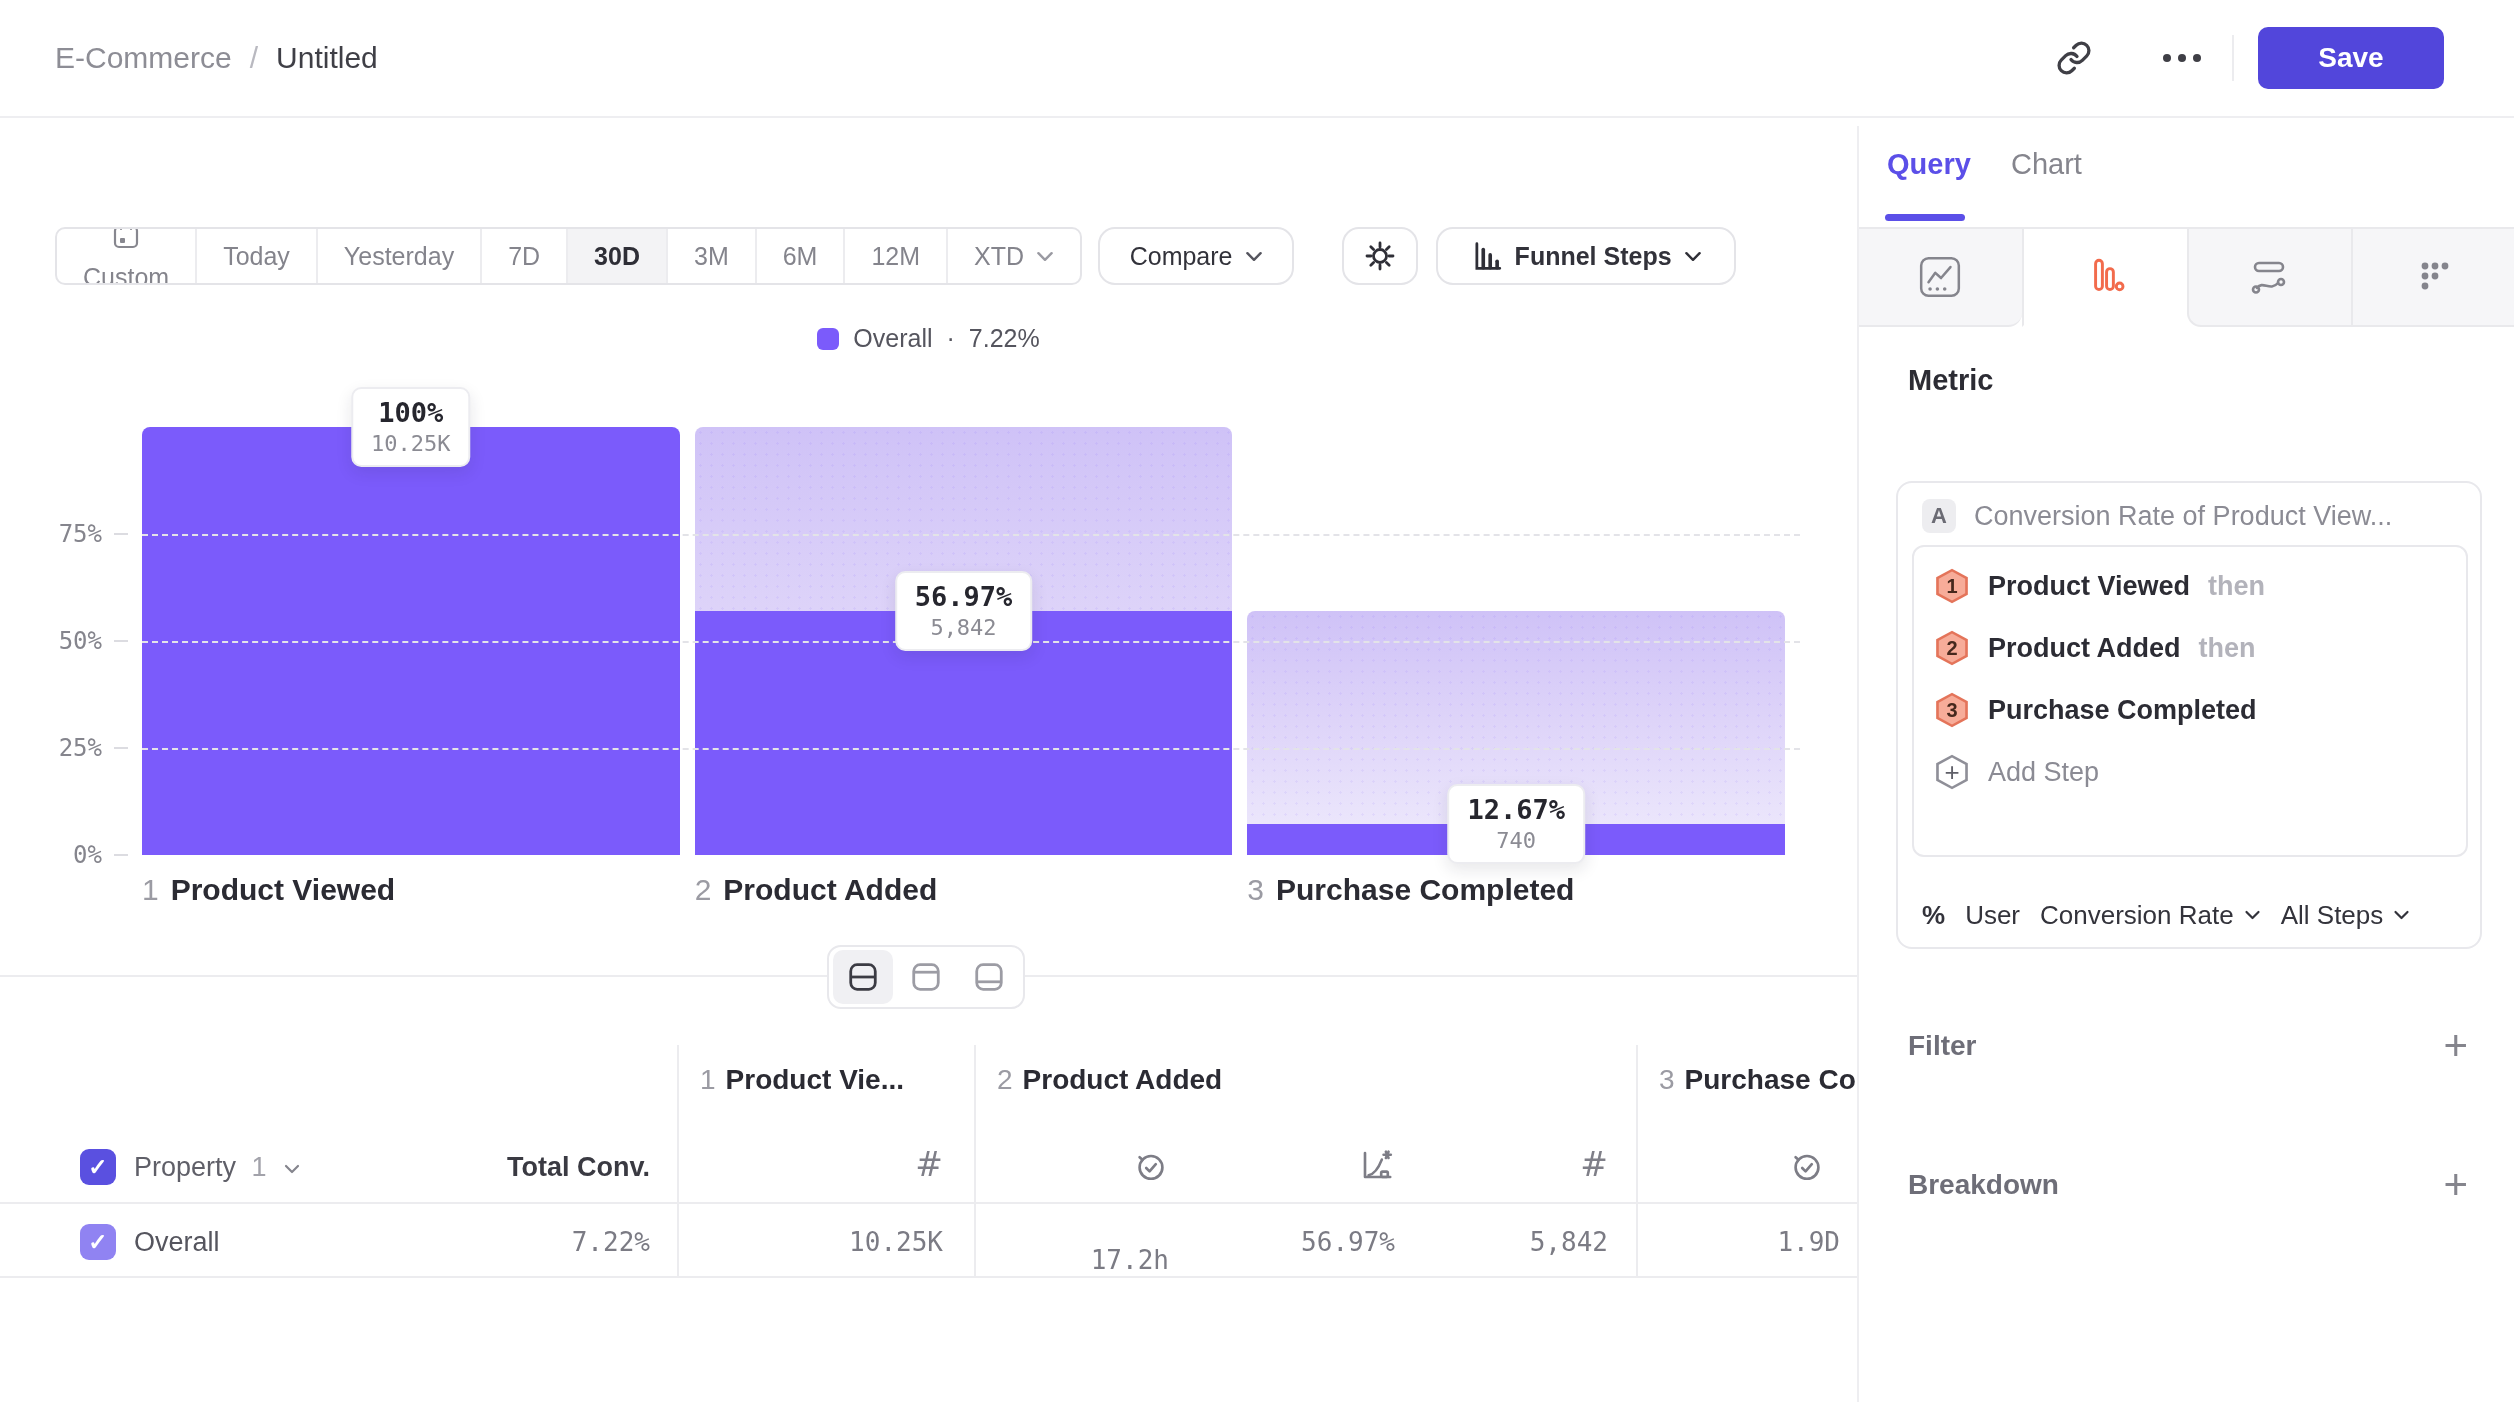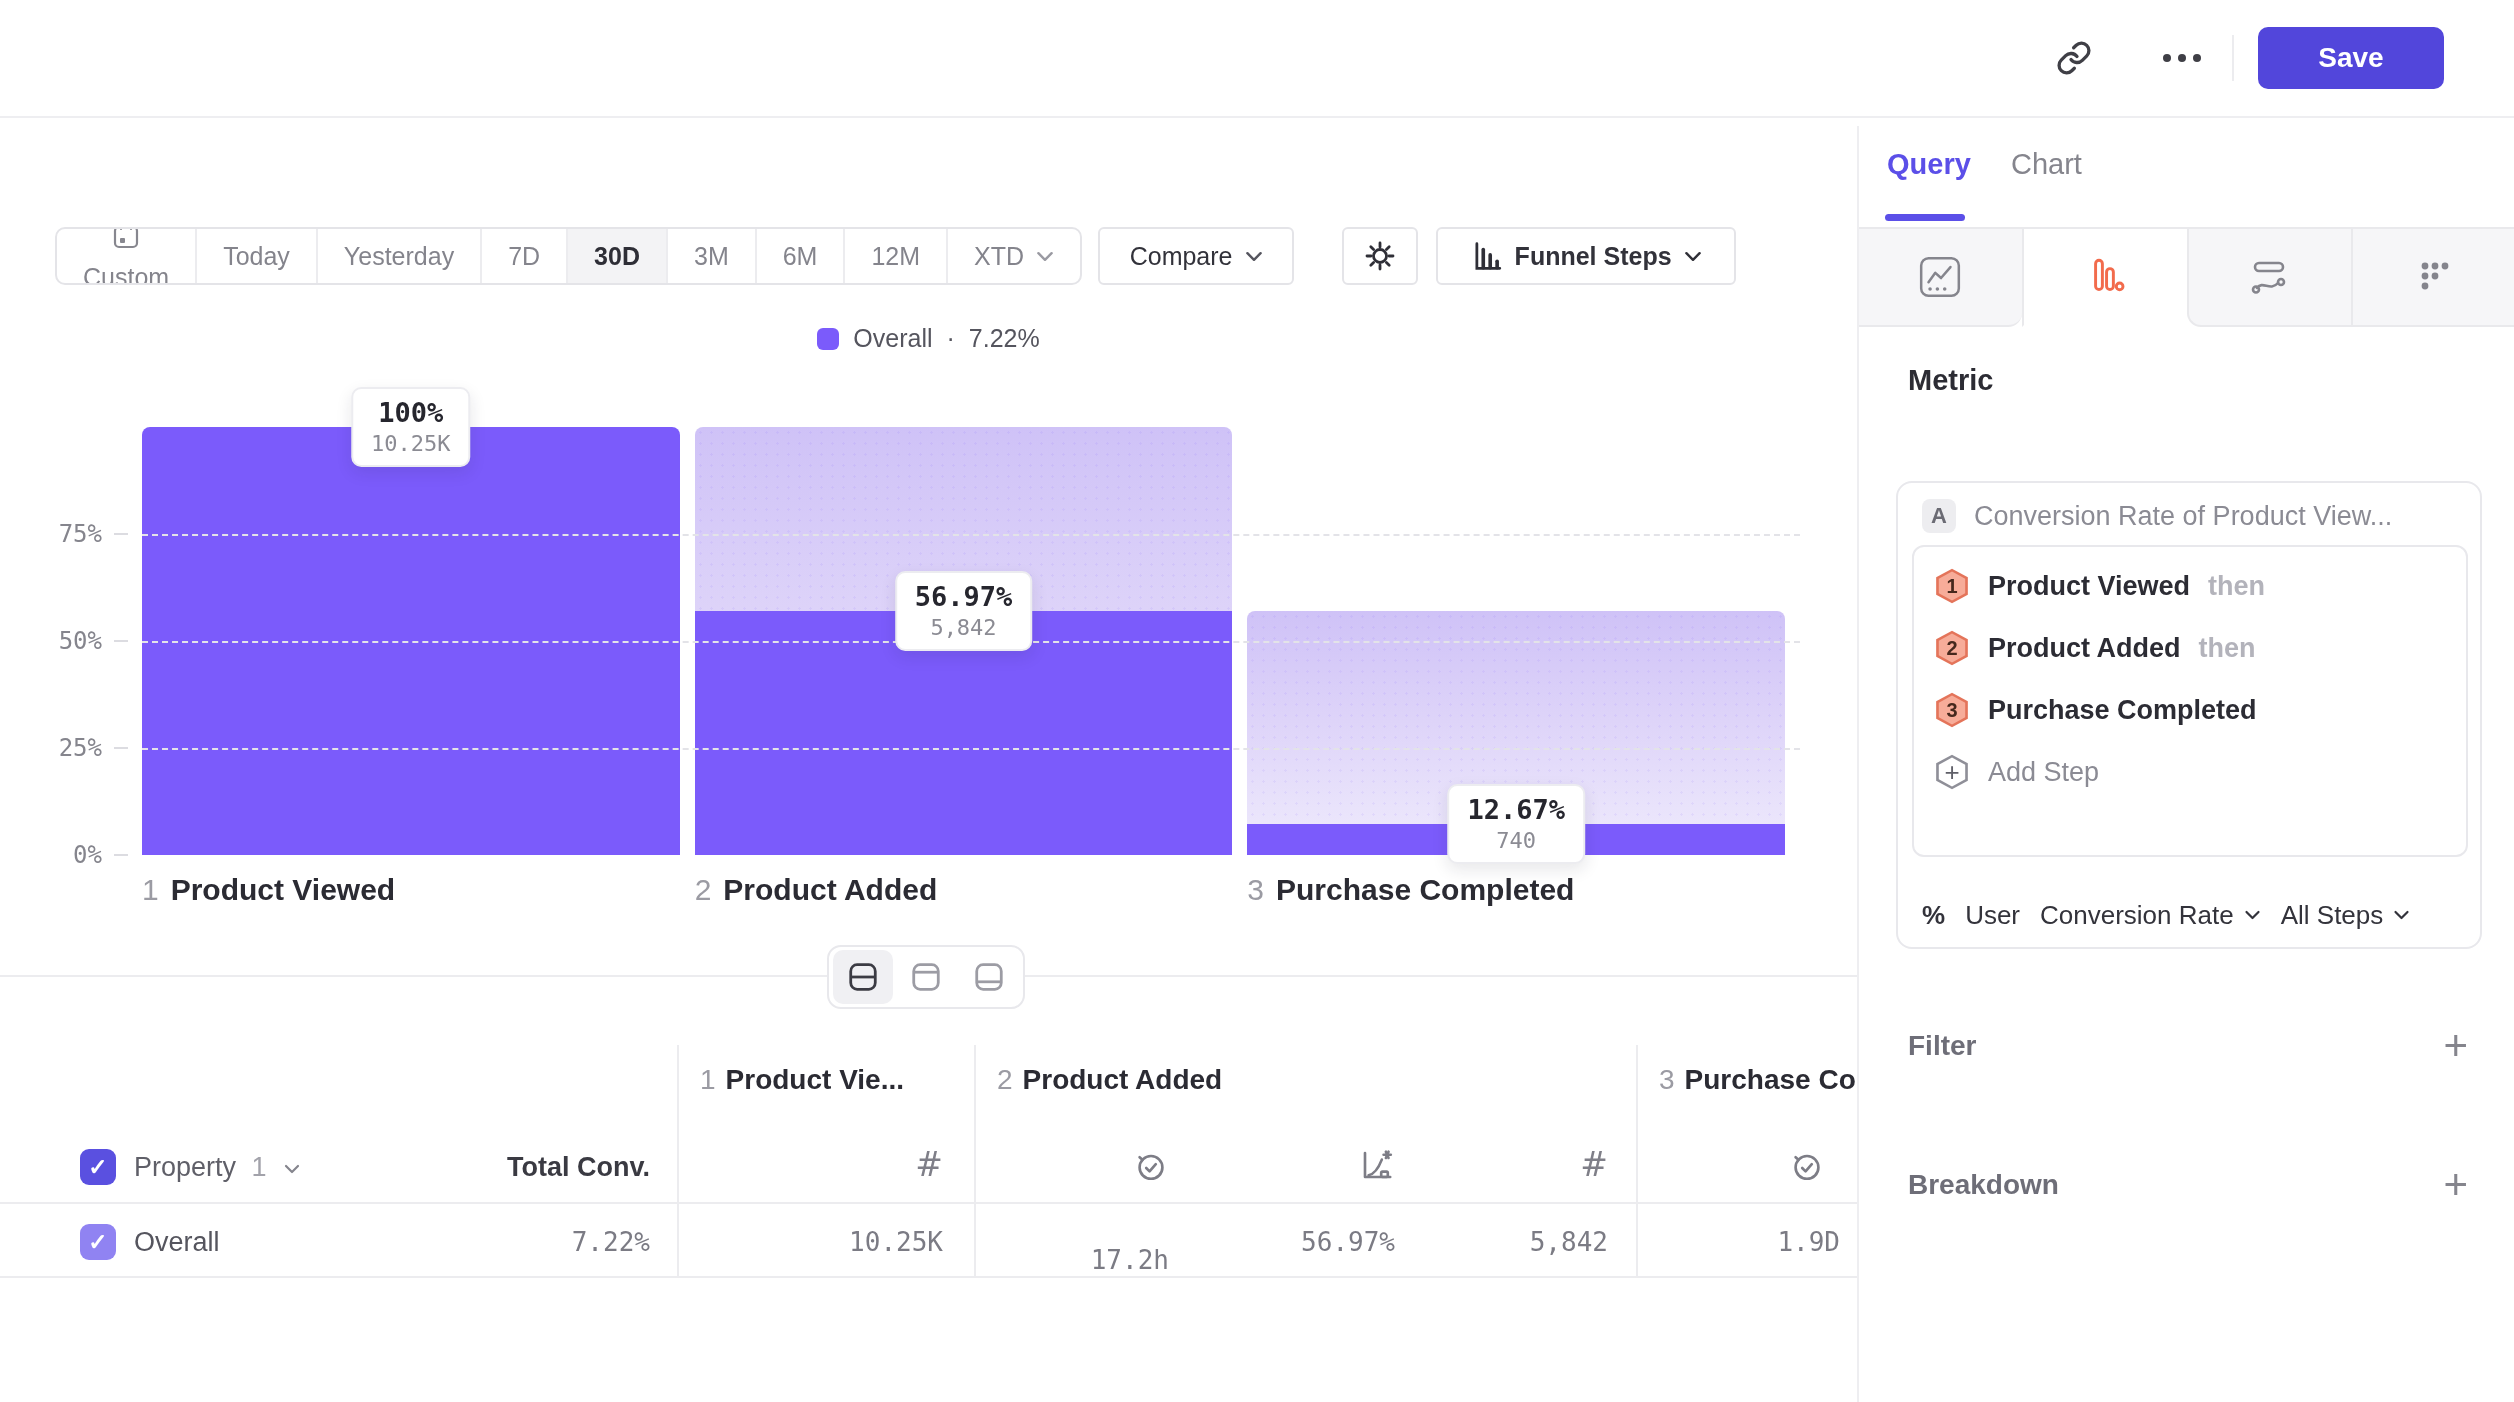--- a/index.html
+++ b/index.html
@@ -19,21 +19,21 @@
   .save-btn { width:186px; height:62px; margin-right:70px; background:#5246DB; color:#fff; font-size:28px; font-weight:600; border:none; border-radius:10px; display:flex; align-items:center; justify-content:center; cursor:pointer; }
 
   
   .main { position:absolute; left:0; top:118px; width:1857px; height:1284px; background:#fff; }
 
   .toolbar { position:absolute; left:55px; top:109px; height:58px; display:flex; align-items:stretch; }
   .seg-group { display:flex; border:2px solid #e4e4e8; border-radius:10px; overflow:hidden; background:#fff; }
   .seg { display:flex; align-items:center; justify-content:center; gap:12px; padding:0 26px; font-size:25px; color:#84848c; border-left:2px solid #ececef; cursor:pointer; white-space:nowrap; }
   .seg:first-child { border-left:none;flex-direction:column; }
   .seg.active { background:#f3f3f5; color:#2e2e36; font-weight:700; }
-  .toolbar .btn { display:flex; align-items:center; justify-content:center; gap:12px; background:#fff; border:2px solid #e4e4e8; border-radius:6px; font-size:25px; color:#32323a; cursor:pointer; }
+  .toolbar .btn { display:flex; align-items:center; justify-content:center; gap:12px; background:#fff; border:2px solid #e4e4e8; border-radius:17px; font-size:25px; color:#32323a; cursor:pointer; }
   .compare-btn { margin-left:16px; width:196px; }
   .gear-btn { margin-left:48px; width:76px; }
   .funnel-btn { margin-left:18px; width:300px; font-weight:600; color:#26262d; }
   .chev { color:#6f6f78; display:flex; }
 
   
   .legend { position:absolute; left:0; top:206px; width:1857px; display:flex; align-items:center; justify-content:center; gap:14px; font-size:25px; color:#55555e; }
   .legend-swatch { width:22px; height:22px; border-radius:6px; background:#7B5BFB; }
 
   
@@ -117,20 +117,25 @@
   .sec-plus { font-size:42px; font-weight:300; color:#85858d; line-height:40px; cursor:pointer; }
 
   svg { display:block; }
 </style>
 </head>
 <body>
 
 <div class="app">
 
   <div class="header">
+    <div class="breadcrumb">
+      <span class="crumb-root">E-Commerce</span>
+      <span class="crumb-sep">/</span>
+      <span class="crumb-cur">Untitled</span>
+    </div>
     <div class="header-actions">
       <div class="icon-btn">
         <span>
           <svg width="36" height="36" viewBox="0 0 24 24" fill="none" stroke="#3f3f46" stroke-width="2.2" stroke-linecap="round" stroke-linejoin="round">
             <path d="M10 13a5 5 0 0 0 7.54.54l3-3a5 5 0 0 0-7.07-7.07l-1.72 1.71"></path>
             <path d="M14 11a5 5 0 0 0-7.54-.54l-3 3a5 5 0 0 0 7.07 7.07l1.71-1.71"></path>
           </svg>
         </span>
       </div>
       <div class="icon-btn" style="margin-left:44px;">

